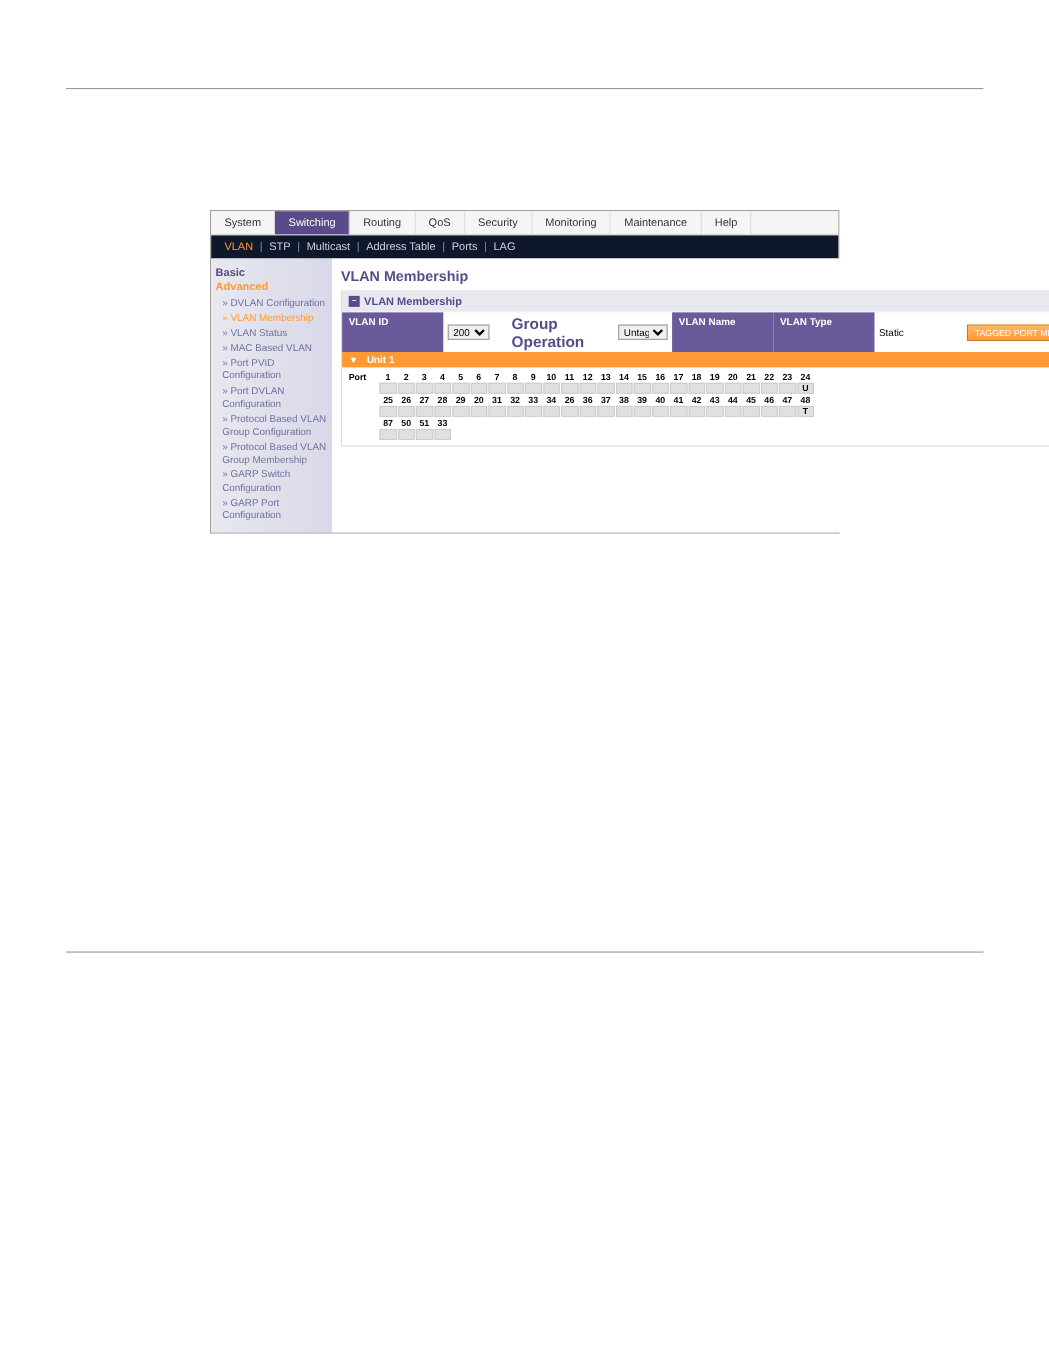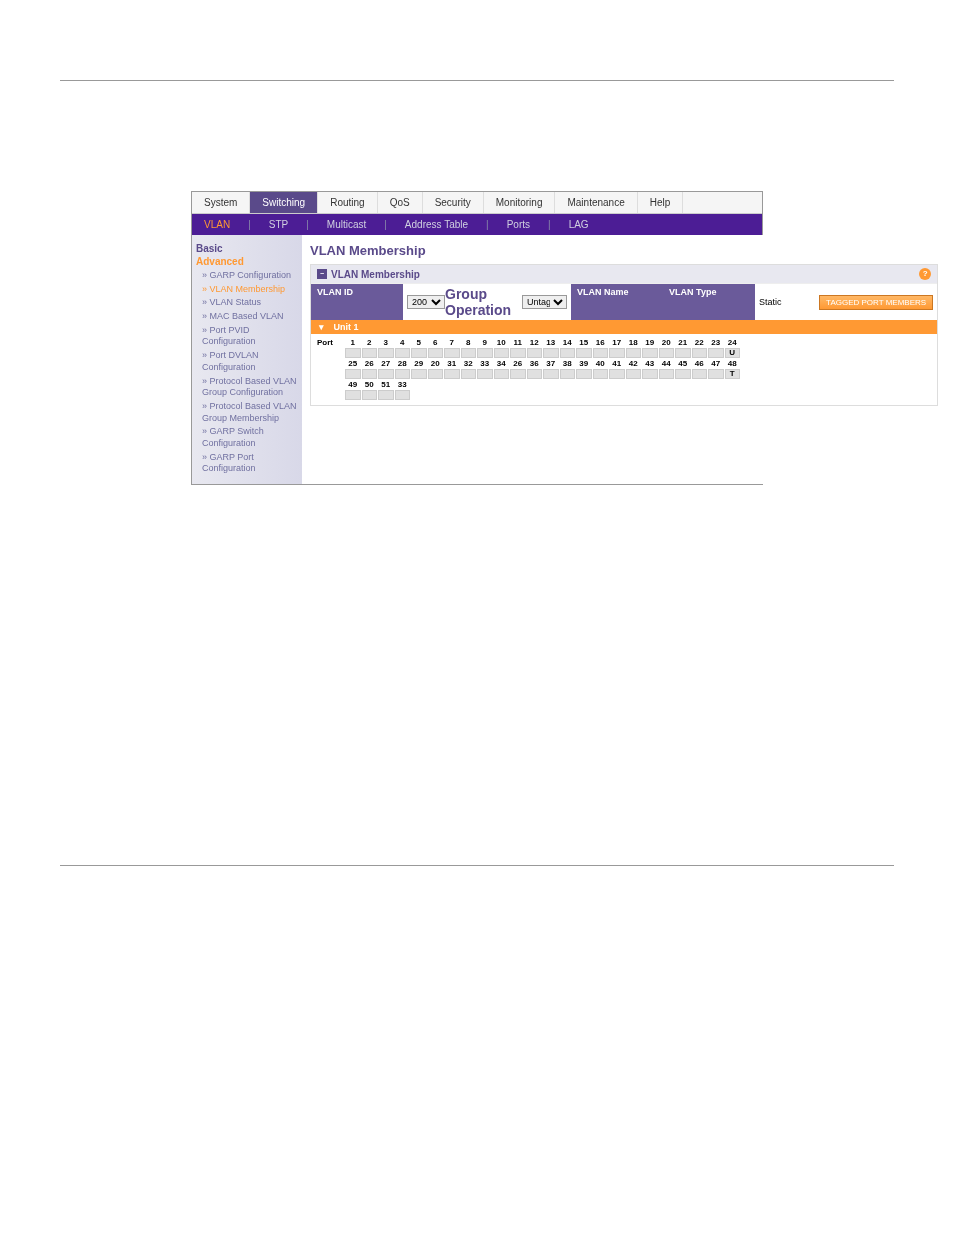--- a/index.html
+++ b/index.html
@@ -38,24 +38,23 @@
   cursor: pointer;
   color: #333;
   border-right: 1px solid #ddd;
 }
 .top-tab.active {
   background: #5a4a8a;
   color: #fff;
 }
 .sub-tabs {
   display: flex;
-  background: #4c1d95;
+  background: #0f172a;
   padding: 3px 6px;
   color: #ccc;
-  gap: 12px;
 }
 .sub-tab {
   padding: 2px 6px;
   cursor: pointer;
   color: #d0d0e0;
 }
 .sub-tab.active {
   color: #ff9933;
 }
 .sub-tab-sep {
@@ -129,21 +128,21 @@
   font-weight: bold;
   width: 80px;
   padding: 3px 6px;
   flex-shrink: 0;
 }
 .form-value {
   padding: 2px 4px;
   font-size: 9px;
   display: flex;
   align-items: center;
-  gap: 0;
+  gap: 20px;
   flex: 1;
 }
 .form-value select, .form-value input {
   font-size: 9px;
   height: 14px;
   border: 1px solid #999;
 }
 .form-value input {
   width: 60px;
   padding: 0 2px;
@@ -269,21 +268,21 @@
     <span class="sub-tab-sep">|</span>
     <span class="sub-tab">Ports</span>
     <span class="sub-tab-sep">|</span>
     <span class="sub-tab">LAG</span>
   </div>
 
   <div class="app-body">
     <div class="sidebar">
       <div class="heading">Basic</div>
       <div class="heading adv">Advanced</div>
-      <div class="nav-item">» <span>GARP Configuration</span></div>
+      <div class="nav-item">» <span>DVLAN Configuration</span></div>
       <div class="nav-item active">» <span>VLAN Membership</span></div>
       <div class="nav-item">» <span>VLAN Status</span></div>
       <div class="nav-item">» <span>MAC Based VLAN</span></div>
       <div class="nav-item">» <span>Port PVID Configuration</span></div>
       <div class="nav-item">» <span>Port DVLAN Configuration</span></div>
       <div class="nav-item">» <span>Protocol Based VLAN Group Configuration</span></div>
       <div class="nav-item">» <span>Protocol Based VLAN Group Membership</span></div>
       <div class="nav-item">» <span>GARP Switch Configuration</span></div>
       <div class="nav-item">» <span>GARP Port Configuration</span></div>
     </div>
@@ -431,21 +430,21 @@
                   <div class="port-cell"></div>
                   <div class="port-cell"></div>
                   <div class="port-cell"></div>
                   <div class="port-cell"></div>
                   <div class="port-cell">T</div>
                 </div>
               </div>
               <div class="port-row">
                 <div class="port-label"></div>
                 <div class="port-nums">
-                  <div class="port-num">49</div>
+                  <div class="port-num">87</div>
                   <div class="port-num">50</div>
                   <div class="port-num">51</div>
                   <div class="port-num">33</div>
                 </div>
               </div>
               <div class="port-row">
                 <div class="port-cells">
                   <div class="port-cell"></div>
                   <div class="port-cell"></div>
                   <div class="port-cell"></div>

